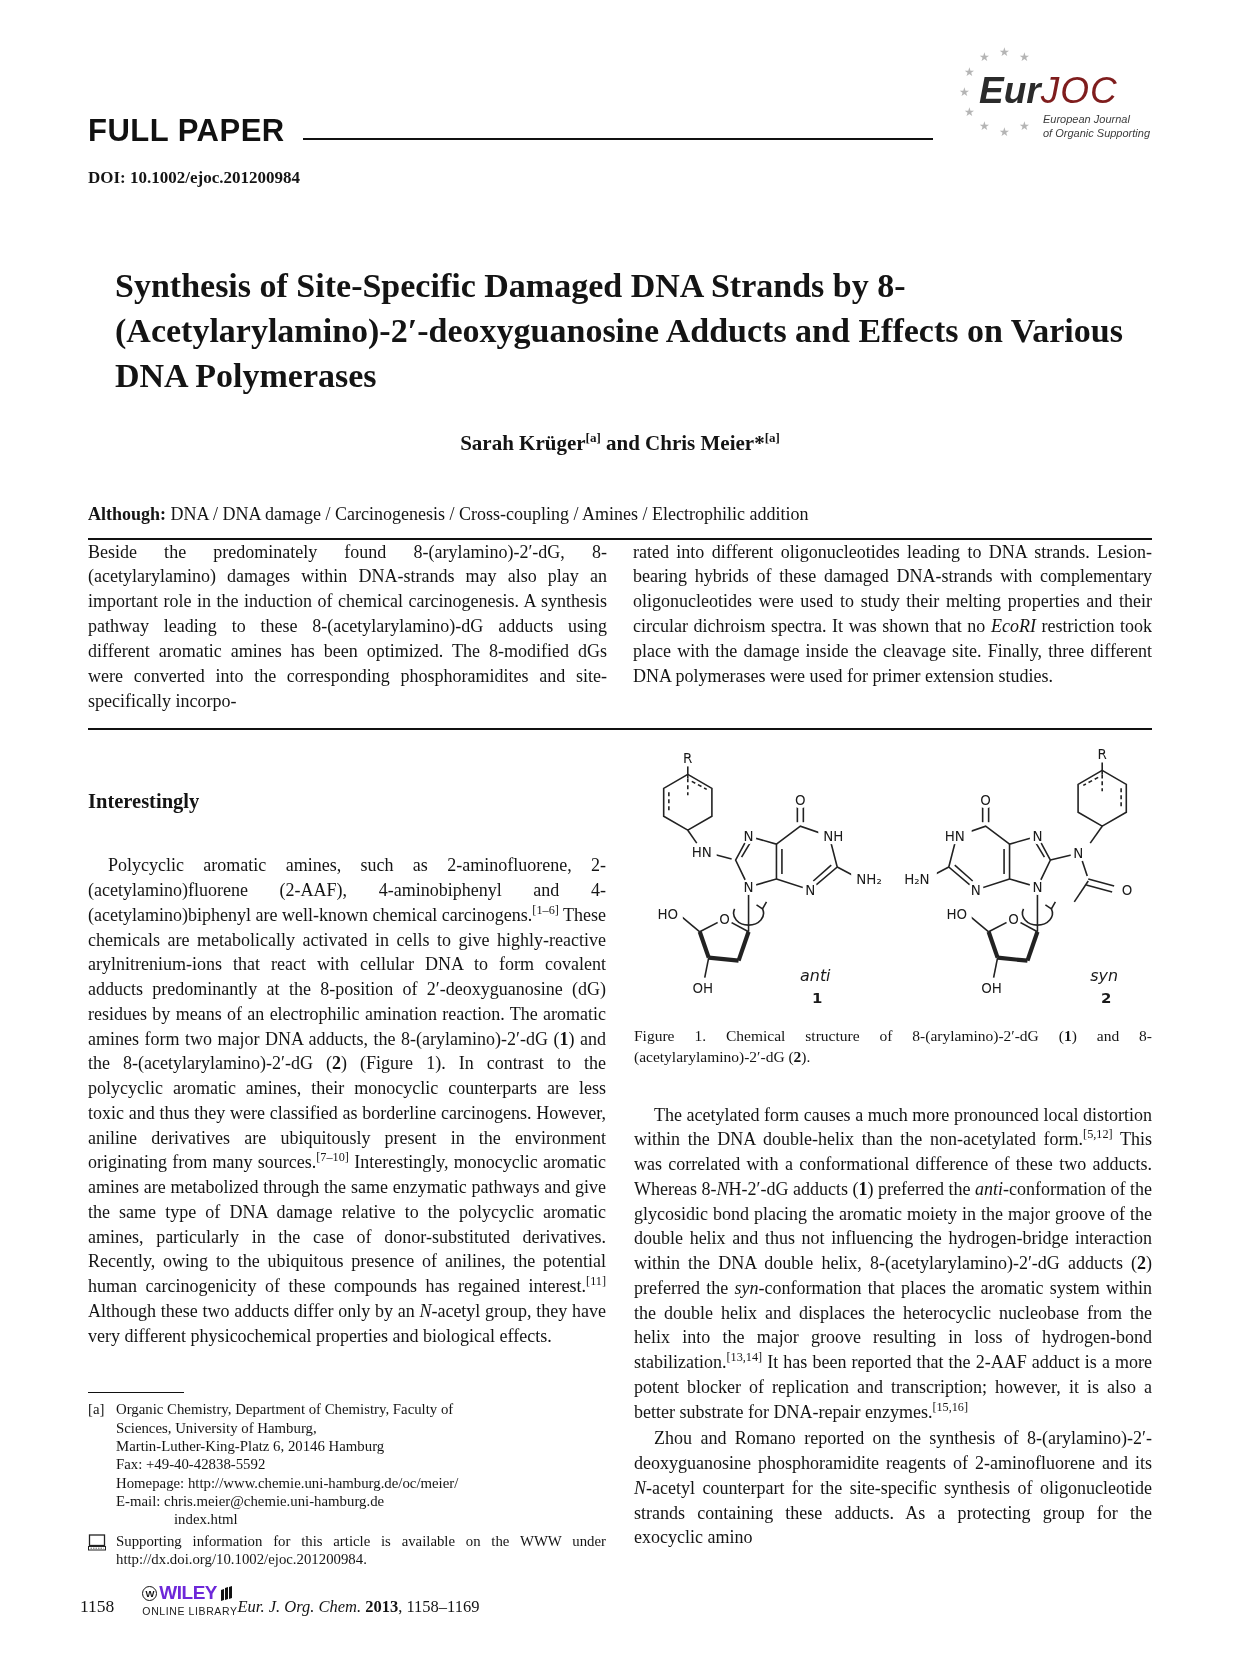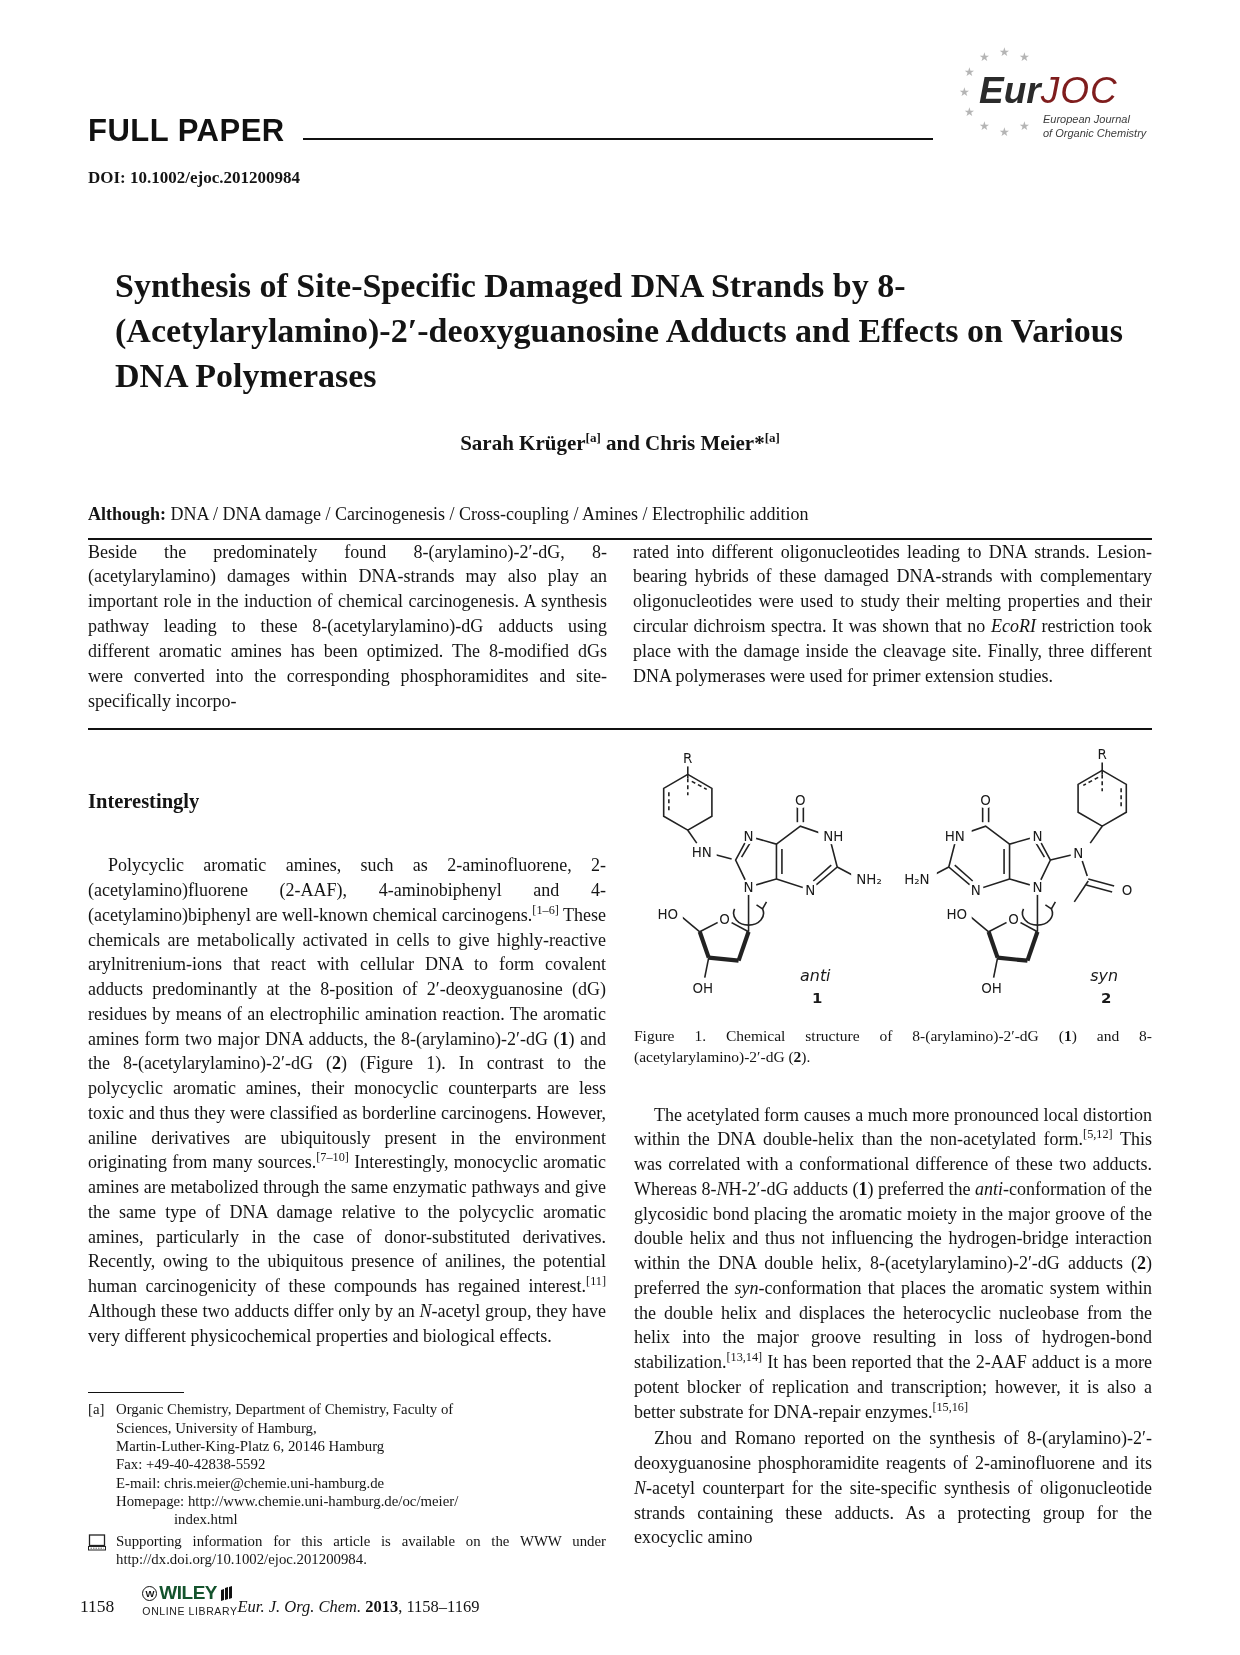--- a/index.html
+++ b/index.html
@@ -58,21 +58,21 @@
   svg text { font-family:"DejaVu Sans", sans-serif; font-size:13.5px; fill:#1a1a1a; }
   svg .conf { font-style:italic; font-size:16px; }
   svg .num { font-weight:bold; font-size:15px; }
 
   
   .footer { position:absolute; left:80px; right:88px; bottom:38px; display:flex; align-items:flex-end; }
   .pageno { font-size:17.5px; }
   .wiley { margin-left:28px; font-family:"Liberation Sans", sans-serif; }
   .wiley-top { display:flex; align-items:center; gap:2px; }
   .circle-w { width:15px; height:15px; border:1.3px solid #111; border-radius:50%; display:inline-flex; align-items:center; justify-content:center; font-size:9.5px; font-weight:bold; color:#111; }
-  .wiley-name { font-weight:bold; font-size:19px; letter-spacing:-0.5px; color:#14532d; }
+  .wiley-name { font-weight:bold; font-size:19px; letter-spacing:-0.5px; color:#6d28d9; }
   .wiley-sub { font-size:10.5px; letter-spacing:.6px; color:#222; margin-top:1px; }
   .copyright { flex:1; text-align:center; font-size:16.5px; }
   .citation { font-size:16.5px; white-space:nowrap; }
 </style>
 </head>
 <body>
 
 <div class="page">
 
   <div class="hdr-row">
@@ -84,21 +84,21 @@
       <span class="star" style="left:32px;top:1px">★</span>
       <span class="star" style="left:17px;top:16px">★</span>
       <span class="star" style="left:12px;top:36px">★</span>
       <span class="star" style="left:17px;top:56px">★</span>
       <span class="star" style="left:32px;top:70px">★</span>
       <span class="star" style="left:52px;top:76px">★</span>
       <span class="star" style="left:72px;top:70px">★</span>
       <div class="logo-text"><span class="logo-eur">Eur</span><span class="logo-joc">JOC</span></div>
       <div class="logo-sub">
         <div>European Journal</div>
-        <div>of Organic Chemistry</div>
+        <div>of Organic Supporting</div>
       </div>
     </div>
   </div>
 
   <div class="doi">DOI: 10.1002/ejoc.201200984</div>
 
   <div class="title">Synthesis of Site-Specific Damaged DNA Strands by 8-(Acetylarylamino)-2′-deoxyguanosine Adducts and Effects on Various DNA Polymerases</div>
   <div class="authors"><span>Sarah Krüger</span><sup>[a]</sup><span> and </span><span>Chris Meier*</span><sup>[a]</sup></div>
 
   <div class="keywords"><span class="kw-label">Although:</span><span> DNA / DNA damage / Carcinogenesis / Cross-coupling / Amines / Electrophilic addition</span></div>
@@ -118,22 +118,22 @@
 
       <div class="footnotes">
         <div class="fn-rule"></div>
         <div class="fn-aff">
           <div class="fn-marker">[a]</div>
           <div class="fn-lines">
             <div>Organic Chemistry, Department of Chemistry, Faculty of</div>
             <div>Sciences, University of Hamburg,</div>
             <div>Martin-Luther-King-Platz 6, 20146 Hamburg</div>
             <div>Fax: +49-40-42838-5592</div>
+            <div>Homepage: http://www.chemie.uni-hamburg.de/oc/meier/</div>
             <div>E-mail: chris.meier@chemie.uni-hamburg.de</div>
-            <div>Homepage: http://www.chemie.uni-hamburg.de/oc/meier/</div>
             <div>index.html</div>
           </div>
         </div>
         <div class="fn-supp">
           <div class="fn-icon">
             <svg width="19" height="17" viewBox="0 0 19 17" aria-hidden="true">
               <rect x="1.5" y="1" width="15" height="10.5" fill="none" stroke="#222" stroke-width="1.3"></rect>
               <rect x="0.5" y="12.5" width="17" height="3.5" fill="none" stroke="#222" stroke-width="1"></rect>
               <line x1="2.5" y1="14.2" x2="15.5" y2="14.2" stroke="#222" stroke-width="0.7" stroke-dasharray="1.5 1"></line>
             </svg>

